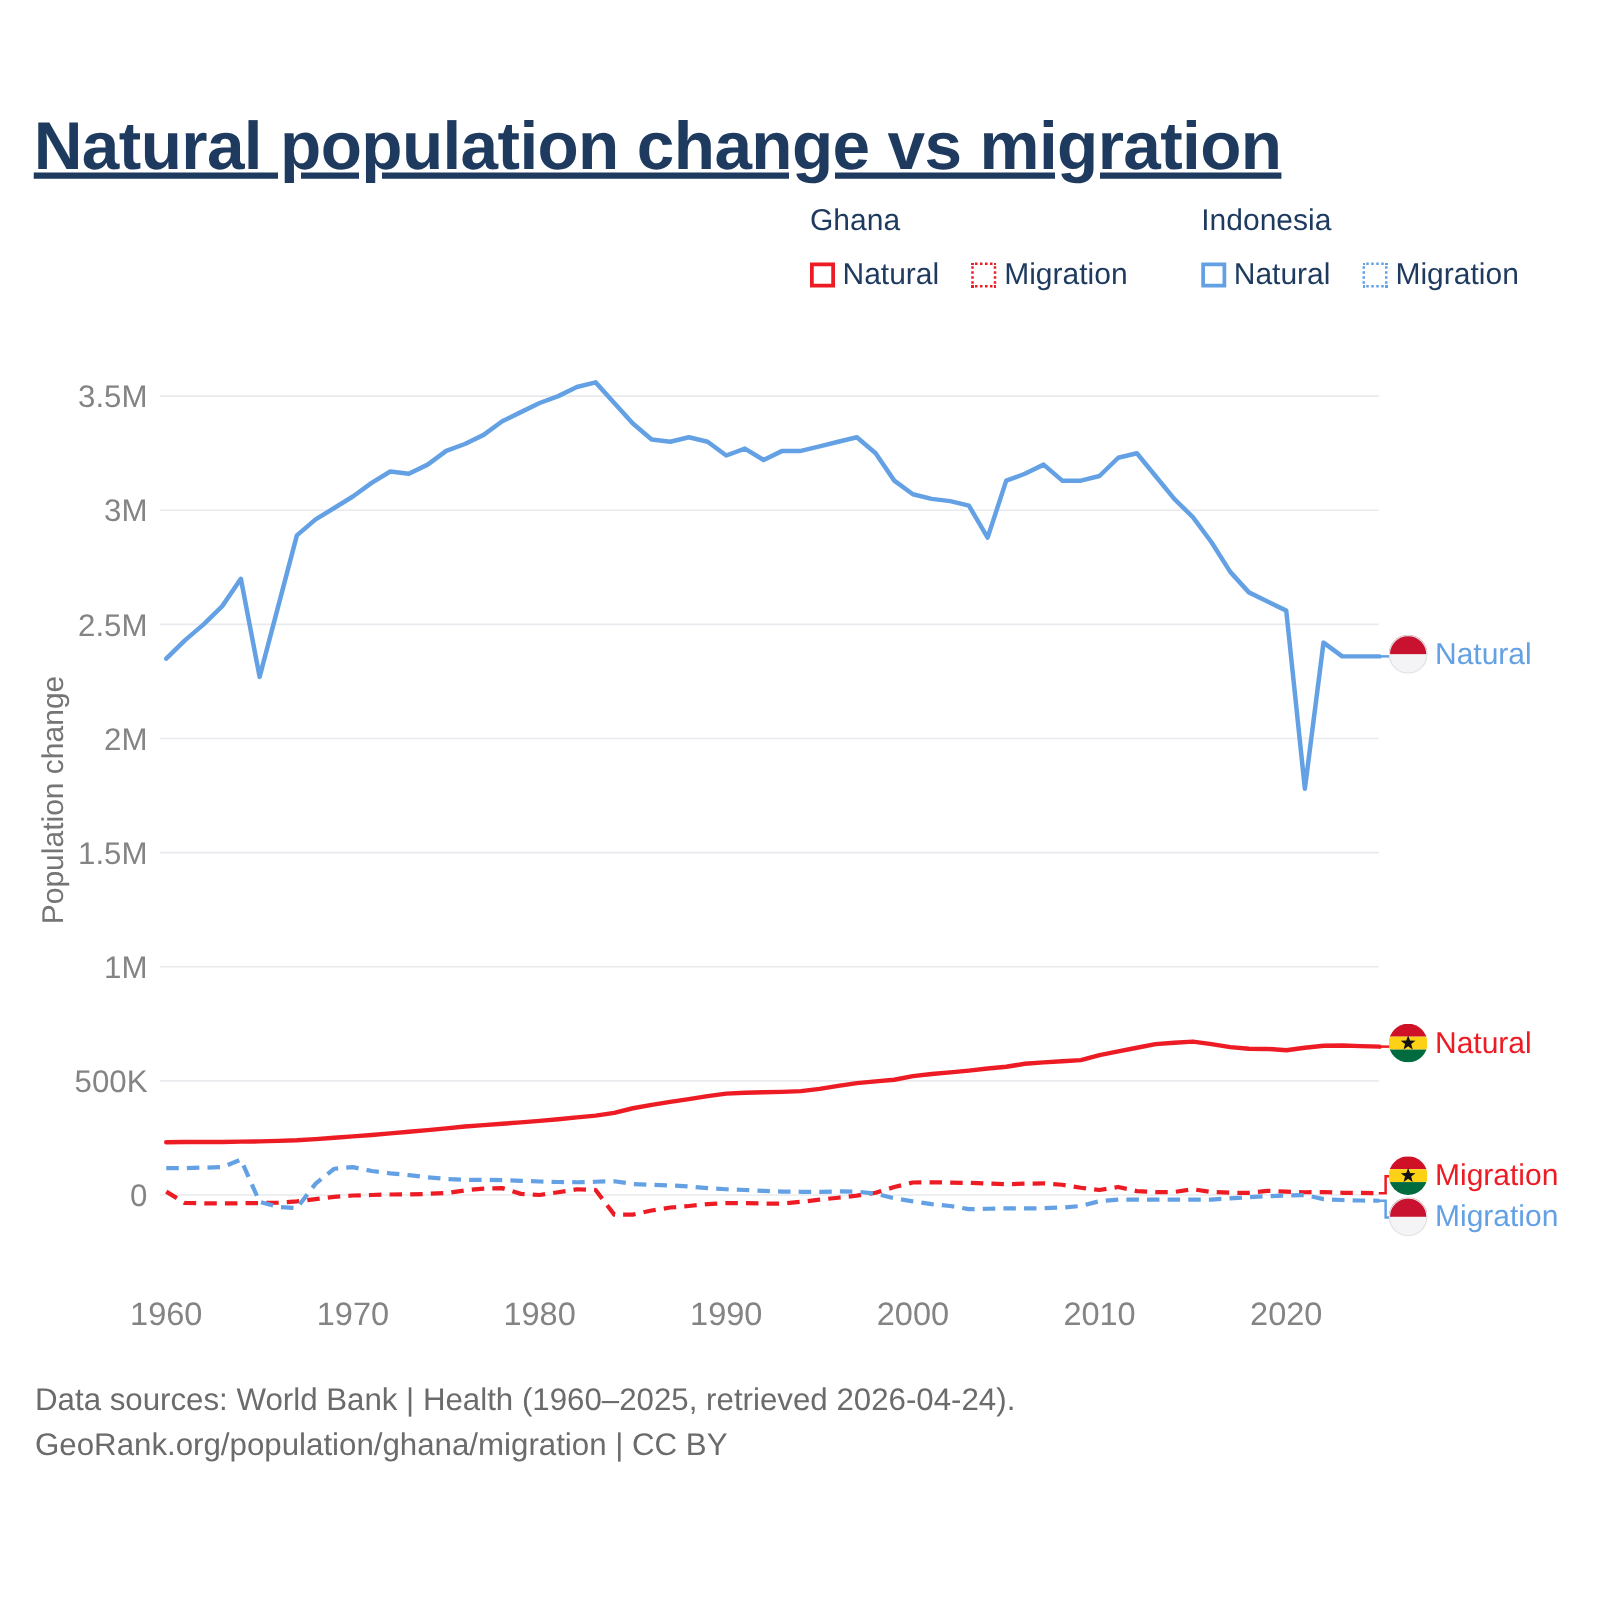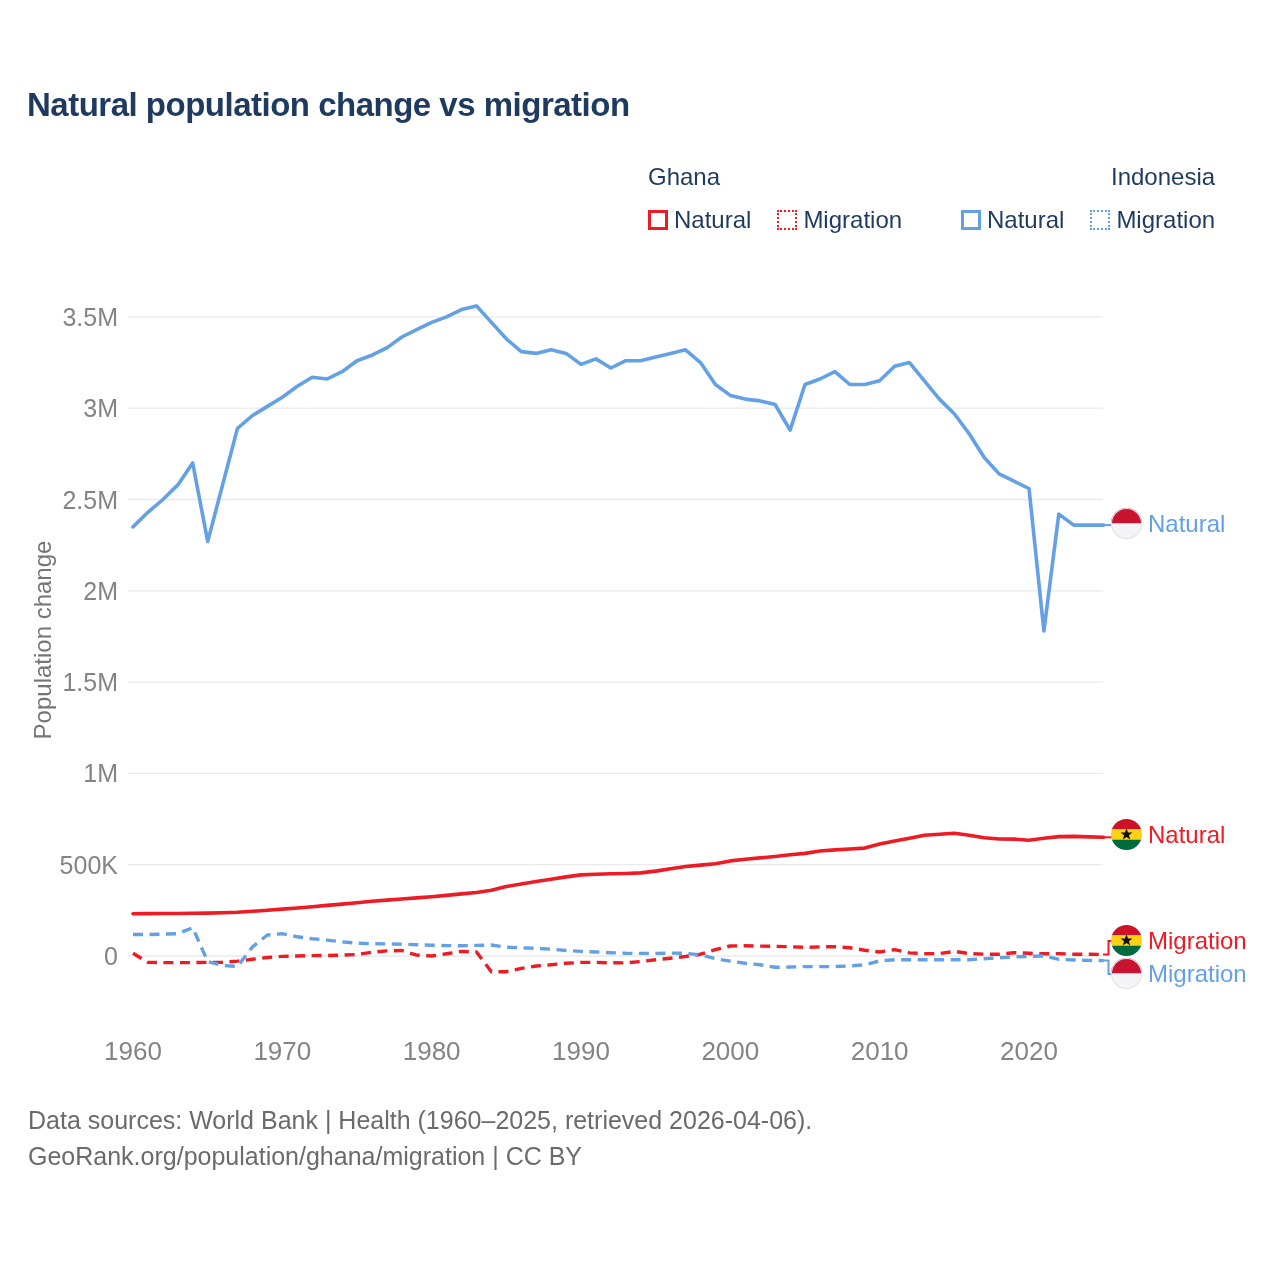--- a/index.html
+++ b/index.html
@@ -3,27 +3,28 @@
 <meta charset="utf-8">
 <style>
   html,body{margin:0;padding:0;}
   body{
     width:1280px;height:1280px;position:relative;background:#ffffff;
     font-family:"Liberation Sans", sans-serif;overflow:hidden;
     -webkit-font-smoothing:antialiased;
   }
   .page-title{
     position:absolute;left:27px;top:86px;margin:0;
-    font-size:33px;font-weight:700;letter-spacing:-0.5px;color:#1e3a5f;
+    font-size:54px;font-weight:700;letter-spacing:-0.5px;color:#1e3a5f;
     white-space:nowrap;
+    text-decoration:underline;
   }
   .legend{position:absolute;top:163px;left:0;width:1280px;height:80px;}
   .legend-group{position:absolute;top:0;}
   .legend-group.ghana{left:648px;}
-  .legend-group.indonesia{left:961px;text-align:right;}
+  .legend-group.indonesia{left:961px;}
   .legend-title{font-size:24px;color:#1e3a5f;margin-bottom:15px;}
   .legend-items{display:flex;gap:26px;}
   .legend-item{display:flex;align-items:center;gap:6px;font-size:24px;color:#1e3a5f;cursor:pointer;}
   .swatch{width:20px;height:20px;box-sizing:border-box;display:inline-block;background:#fff;}
   .swatch.solid-red{border:3px solid #ed1c24;}
   .swatch.dotted-red{border:2px dotted #ed1c24;}
   .swatch.solid-blue{border:3px solid #64a1e4;}
   .swatch.dotted-blue{border:2px dotted #64a1e4;}
   .y-title{
     position:absolute;left:43px;top:640px;transform:translate(-50%,-50%) rotate(-90deg);
@@ -181,17 +182,17 @@
           <rect width="30" height="15" fill="#c81230"></rect>
           <rect y="15" width="30" height="15" fill="#f4f4f6"></rect>
         </g>
         <circle cx="15" cy="15" r="14.5" fill="none" stroke="#e3e3e3" stroke-width="1"></circle>
       </svg>
     </span>
     <span>Migration</span>
   </div>
 
   <div class="footer">
-    <div>Data sources: World Bank | Health (1960–2025, retrieved 2026-04-06).</div>
+    <div>Data sources: World Bank | Health (1960–2025, retrieved 2026-04-24).</div>
     <div>GeoRank.org/population/ghana/migration | CC BY</div>
   </div>
 
 </div>
 
 </body></html>

